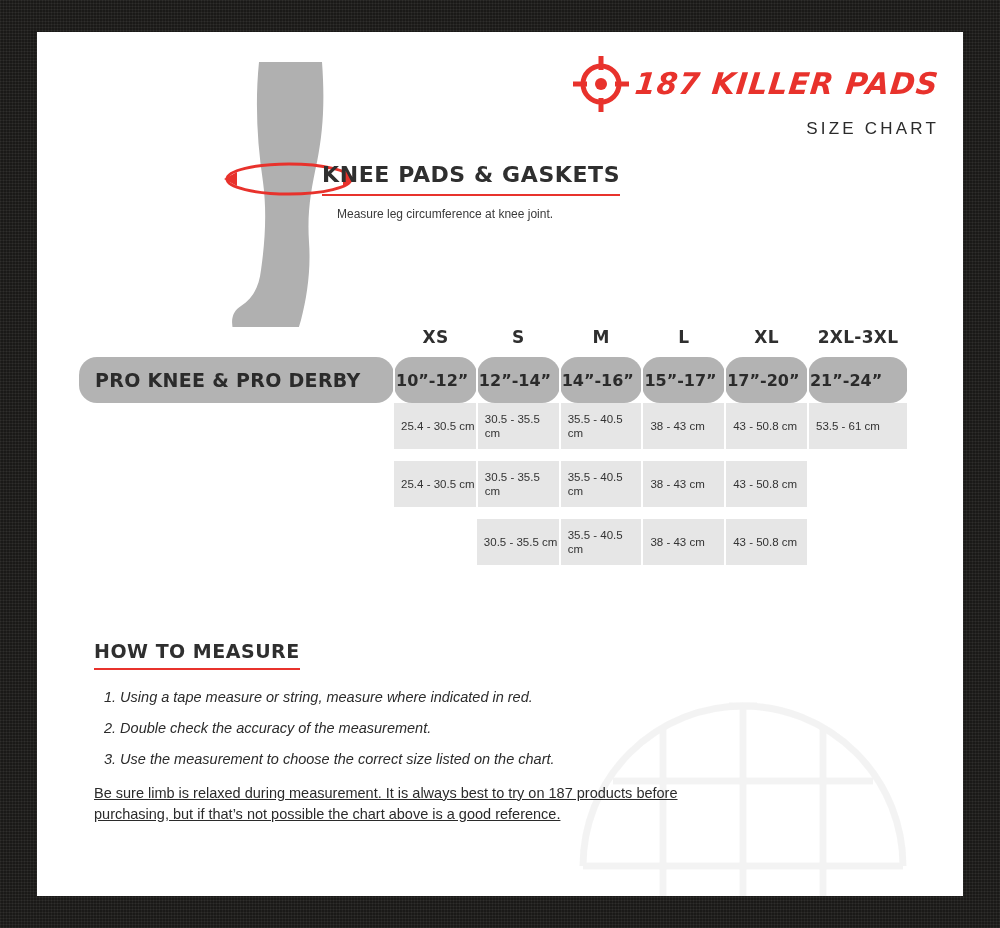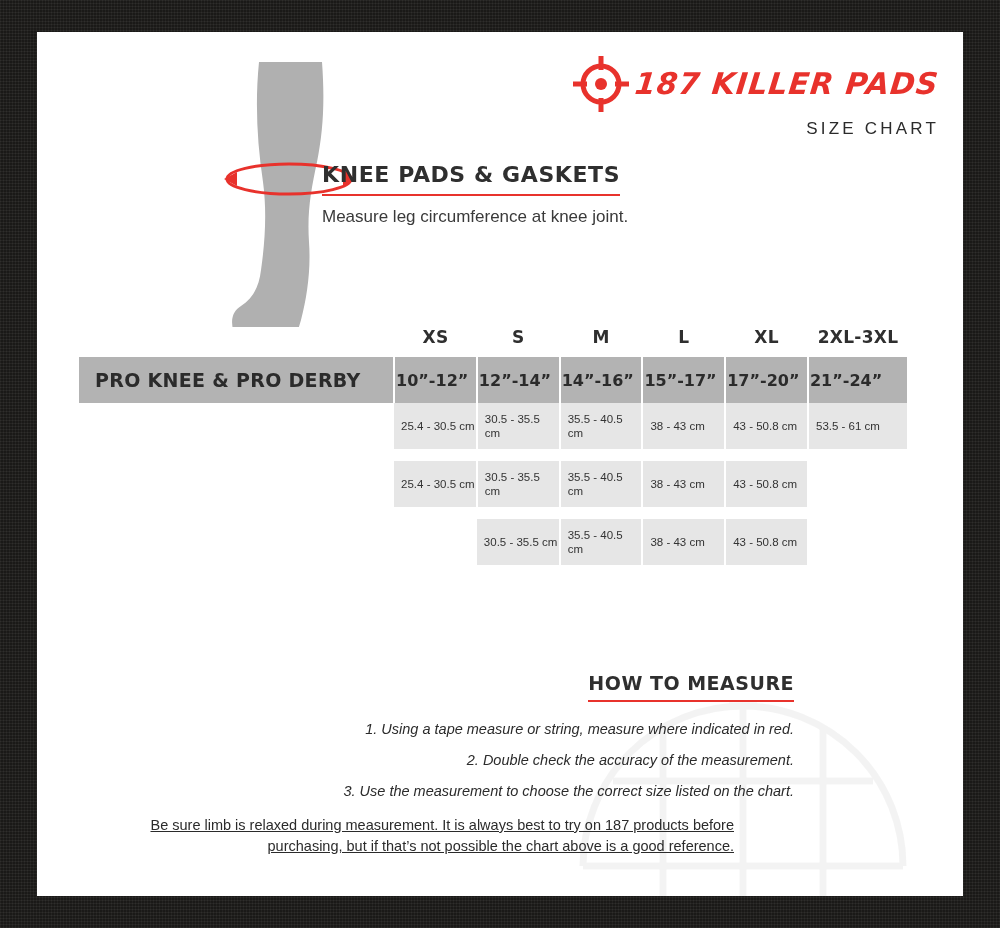--- a/index.html
+++ b/index.html
@@ -102,22 +102,22 @@
     font-family: "DejaVu Sans", sans-serif;
     font-size: 22px;
     font-weight: bold;
     letter-spacing: 0.6px;
     color: #2f2f2f;
     padding-bottom: 7px;
     border-bottom: 2px solid #e8322c;
     display: inline-block;
   }
   .knee-head p {
-    margin: 11px 0 0 0;
-    font-size: 17px;
+    margin: 11px 0 0 15px;
+    font-size: 12px;
     color: #3a3a3a;
   }
 
   
   .chart {
     position: absolute;
     left: 42px;
     top: 295px;
     width: 830px;
     border-collapse: collapse;
@@ -138,20 +138,21 @@
   }
   .chart th.blank { background: #ffffff; }
 
   .row-main td {
     height: 44px;
     background: #b3b3b3;
     font-family: "DejaVu Sans", sans-serif;
     font-weight: bold;
     color: #2b2b2b;
     border-right: 2px solid #ffffff;
+    border-radius: 18px;
   }
   .row-main td.name {
     font-size: 19px;
     padding-left: 16px;
     letter-spacing: 0.3px;
   }
   .row-main td.val {
     font-size: 16px;
     text-align: left;
   }
@@ -169,23 +170,22 @@
     text-align: left;
   }
   .row-sub td.name { background: #e6e6e6; }
   td.empty { background: #ffffff !important; border-right: none !important; }
   .spacer-row td { height: 10px; background: #ffffff; border: none; }
 
   
   .howto {
     position: absolute;
     left: 57px;
-    top: 640px;
+    top: 608px;
     width: 700px;
-    text-align: right;
   }
   .howto h3 {
     margin: 0;
     display: inline-block;
     font-family: "DejaVu Sans", sans-serif;
     font-size: 19px;
     font-weight: bold;
     letter-spacing: 0.5px;
     color: #2f2f2f;
     padding-bottom: 6px;

